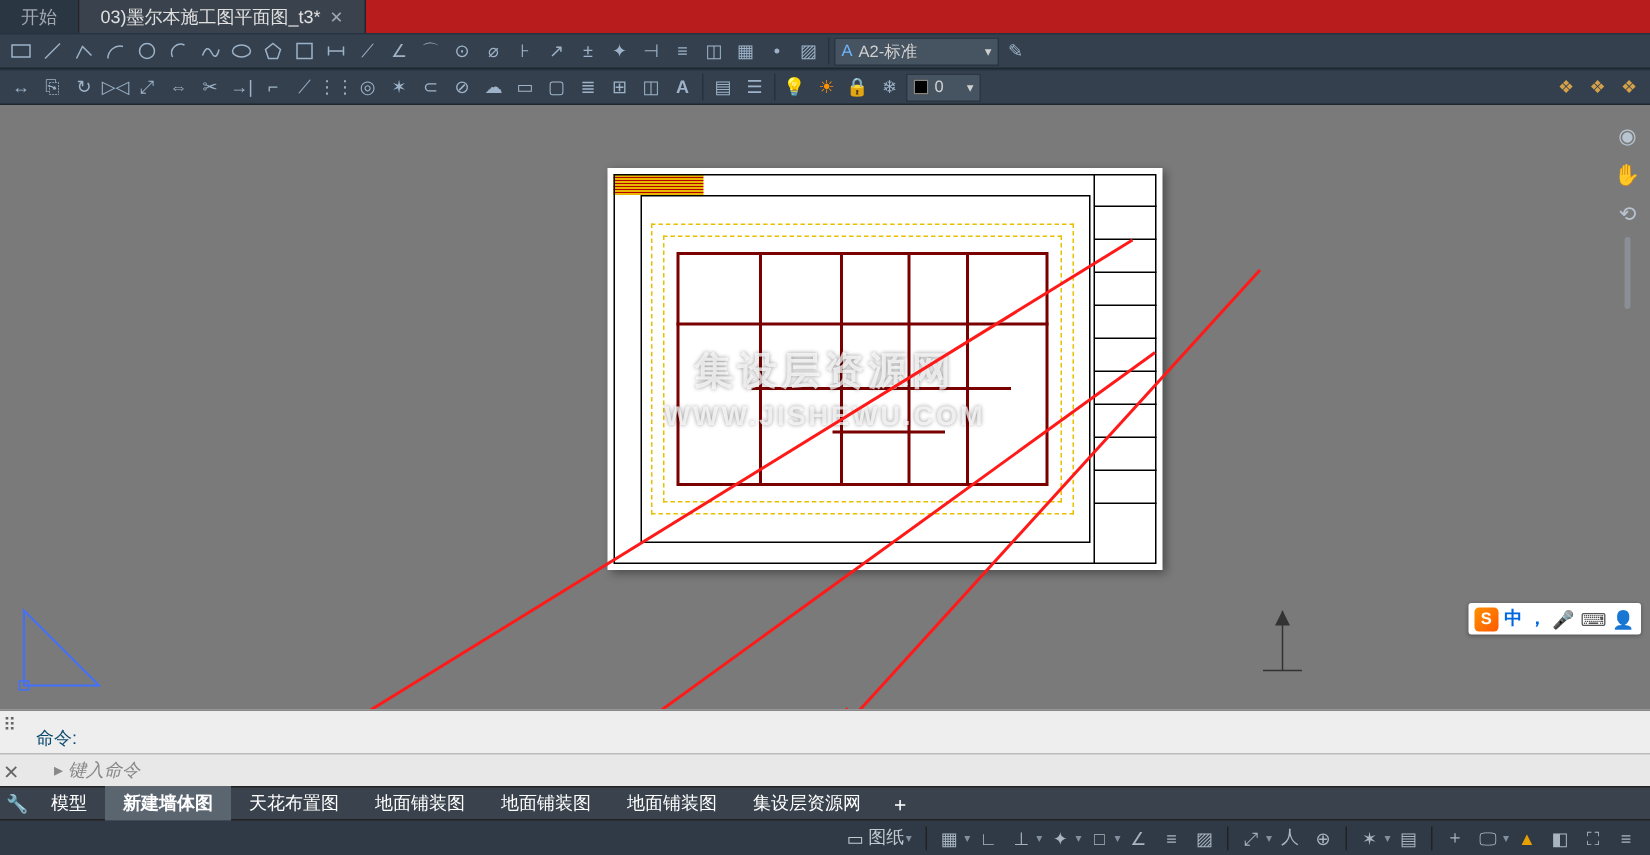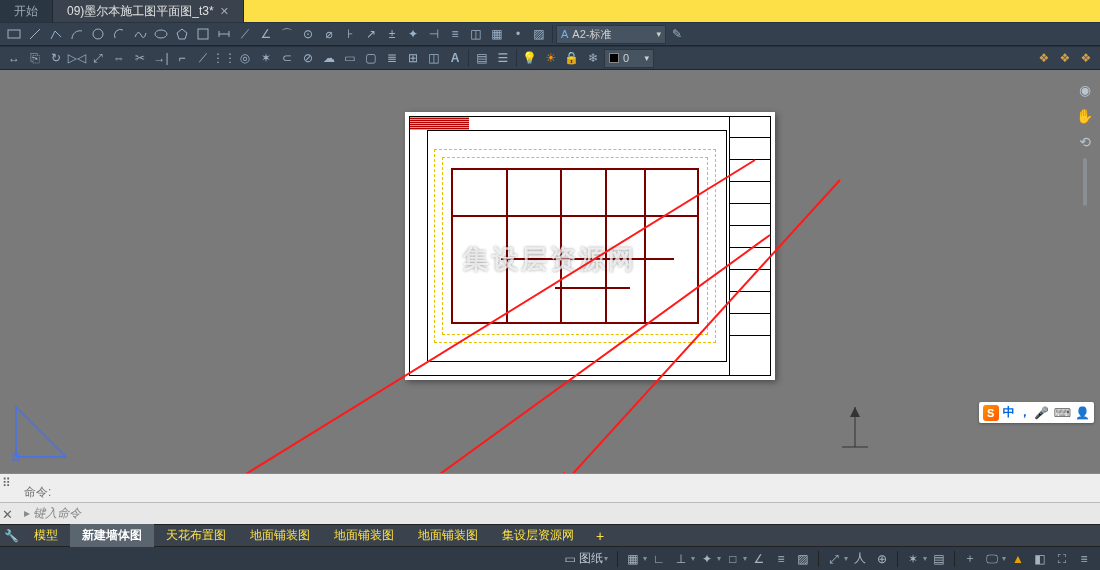--- a/index.html
+++ b/index.html
@@ -2,21 +2,21 @@
 <html><head>
 <meta charset="utf-8">
 <style>
 * { margin: 0; padding: 0; box-sizing: border-box; }
 body {
   width: 1100px; height: 570px; overflow: hidden;
   font-family: "Microsoft YaHei", Arial, sans-serif;
   font-size: 12px; background: #3a434d;
   display: flex; flex-direction: column; color: #c8c8c8;
 }
-.tabs { height: 22px; background: #fde047; display: flex; align-items: flex-start; }
+.tabs { height: 22px; background: #b91c1c; display: flex; align-items: flex-start; }
 .tab { padding: 3px 14px; background: #2b3643; color: #a0a8b0; border-right: 1px solid #1e2630; display: flex; align-items: center; gap: 6px; }
 .tab.active { background: #3a434d; color: #e0e0e0; }
 .tab .close { font-size: 11px; color: #a0a8b0; }
 .toolbar {
   height: 24px; background: #34404d; border-top: 1px solid #273240; border-bottom: 1px solid #1e2630;
   display: flex; align-items: center; padding: 0 4px; gap: 1px;
 }
 .toolbar .btn {
   width: 20px; height: 20px; display: flex; align-items: center; justify-content: center;
   color: #9db2c8; font-size: 12px; border: 1px solid transparent; flex-shrink: 0;
@@ -62,27 +62,27 @@
 .ucs { position: absolute; left: 10px; bottom: 10px; }
 .north { position: absolute; right: 230px; bottom: 14px; }
 .right-nav {
   position: absolute; right: 4px; top: 10px; width: 22px;
   display: flex; flex-direction: column; align-items: center; gap: 6px;
 }
 .right-nav .nbtn { width: 20px; height: 20px; color: #b8c4d0; font-size: 14px; display: flex; align-items: center; justify-content: center; }
 .right-nav .bar { width: 4px; height: 48px; background: #96a0ab; border-radius: 2px; opacity: .55; }
 .arrow { position: absolute; pointer-events: none; }
 .cmdpanel { background: #eeeeee; border-top: 1px solid #888; height: 51px; display: flex; flex-direction: column; }
-.cmdhist { padding: 1px 6px; color: #737373; font-size: 12px; display: flex; flex-direction: column; justify-content: flex-end; flex: 1; }
+.cmdhist { padding: 1px 6px; color: #0c4a6e; font-size: 12px; display: flex; flex-direction: column; justify-content: flex-end; flex: 1; }
 .cmdinput { background: #e8e8e8; border-top: 1px solid #bbb; padding: 2px 6px; color: #888; font-size: 12px; }
 .layout-tabs {
   height: 22px; background: #3a434d; display: flex; align-items: center; gap: 0; padding-left: 22px; border-top: 1px solid #222;
 }
 .layout-tabs .wrench { position: absolute; left: 4px; color: #b0b8c0; }
-.ltab { padding: 3px 12px; color: #fde047; font-size: 12px; }
+.ltab { padding: 3px 12px; color: #ffffff; font-size: 12px; }
 .ltab.active { background: #5a6570; color: #fff; font-weight: bold; }
 .ltab.add { padding: 3px 10px; font-size: 14px; }
 .status {
   height: 24px; background: #2f3a46; display: flex; align-items: center; padding: 0 6px; gap: 2px;
   border-top: 1px solid #222;
 }
 .status .gap { flex: 1; }
 .status .sbtn { min-width: 20px; height: 20px; display: flex; align-items: center; justify-content: center; color: #a8b4c0; font-size: 12px; padding: 0 2px; }
 .status .sdd { font-size: 8px; margin-left: -2px; color: #8090a0; }
 .status .stxt { color: #c0c8d0; padding: 0 4px; display: flex; align-items: center; gap: 3px; }
@@ -97,21 +97,21 @@
 svg { display: block; }
 </style>
 </head>
 <body>
 
 <div class="tabs">
   <div class="tab">
       <span>开始</span>
     </div>
   <div class="tab active">
-    <span>09)墨尔本施工图平面图_t3*</span>
+    <span>03)墨尔本施工图平面图_t3*</span>
     <span class="close">✕</span>
   </div>
 </div>
 
 <div class="toolbar">
   <div class="btn">
       <svg width="14" height="14">
         <rect x="1" y="3" width="12" height="8" fill="none" stroke="#9db2c8"></rect>
       </svg>
     </div>
@@ -259,20 +259,21 @@
         <div class="w3"></div>
         <div class="w4"></div>
       <div class="h1"></div>
         <div class="h2"></div>
         <div class="h3"></div>
     </div>
   </div>
 
   <div class="watermark">
     <div class="l1">集设层资源网</div>
+    <div class="l2">WWW.JISHEWU.COM</div>
   </div>
 
   <svg class="arrow" style="left:0;top:0;width:100%;height:100%">
     <defs>
         <marker id="ah" markerWidth="10" markerHeight="8" refX="9" refY="4" orient="auto">
           <path d="M0,0 L10,4 L0,8 z" fill="#ff1a1a"></path>
         </marker>
       </defs>
     <line x1="755" y1="90" x2="220" y2="420" stroke="#ff1a1a" stroke-width="2" marker-end="url(#ah)"></line>
     <line x1="770" y1="165" x2="418" y2="420" stroke="#ff1a1a" stroke-width="2" marker-end="url(#ah)"></line>
@@ -306,21 +307,21 @@
     <span class="i">👤</span>
   </div>
 </div>
 
 <div class="cmdpanel" style="position:relative">
   <div style="position:absolute;left:2px;top:2px;color:#666">⠿</div>
   <div style="position:absolute;left:2px;bottom:2px;color:#666;font-size:13px">✕</div>
   <div class="cmdhist" style="padding-left:24px">
     <div><span>命令:</span></div>
   </div>
-  <div class="cmdinput" style="padding-left:24px">
+  <div class="cmdinput" style="padding-left:36px">
     <span style="color:#888">▸ </span><i>键入命令</i>
   </div>
 </div>
 
 <div class="layout-tabs" style="position:relative">
   <span class="wrench">🔧</span>
   <div class="ltab">模型</div>
   <div class="ltab active">新建墙体图</div>
   <div class="ltab">天花布置图</div>
   <div class="ltab">地面铺装图</div>

